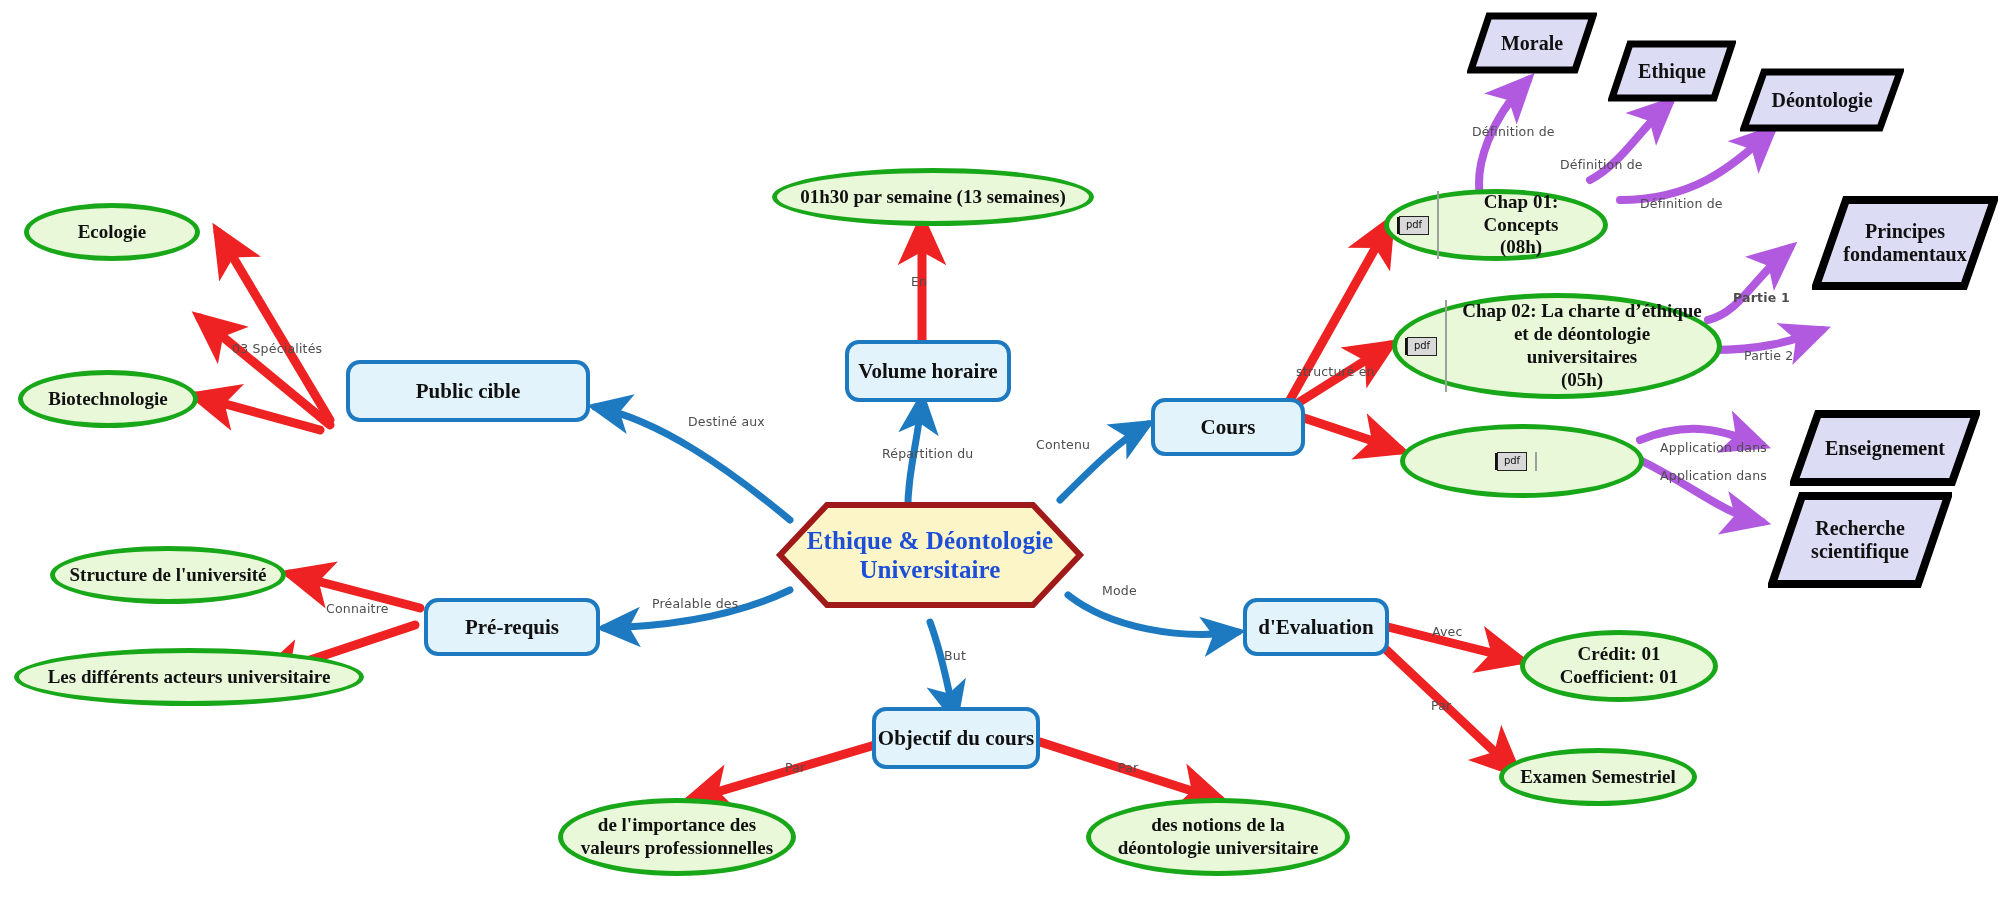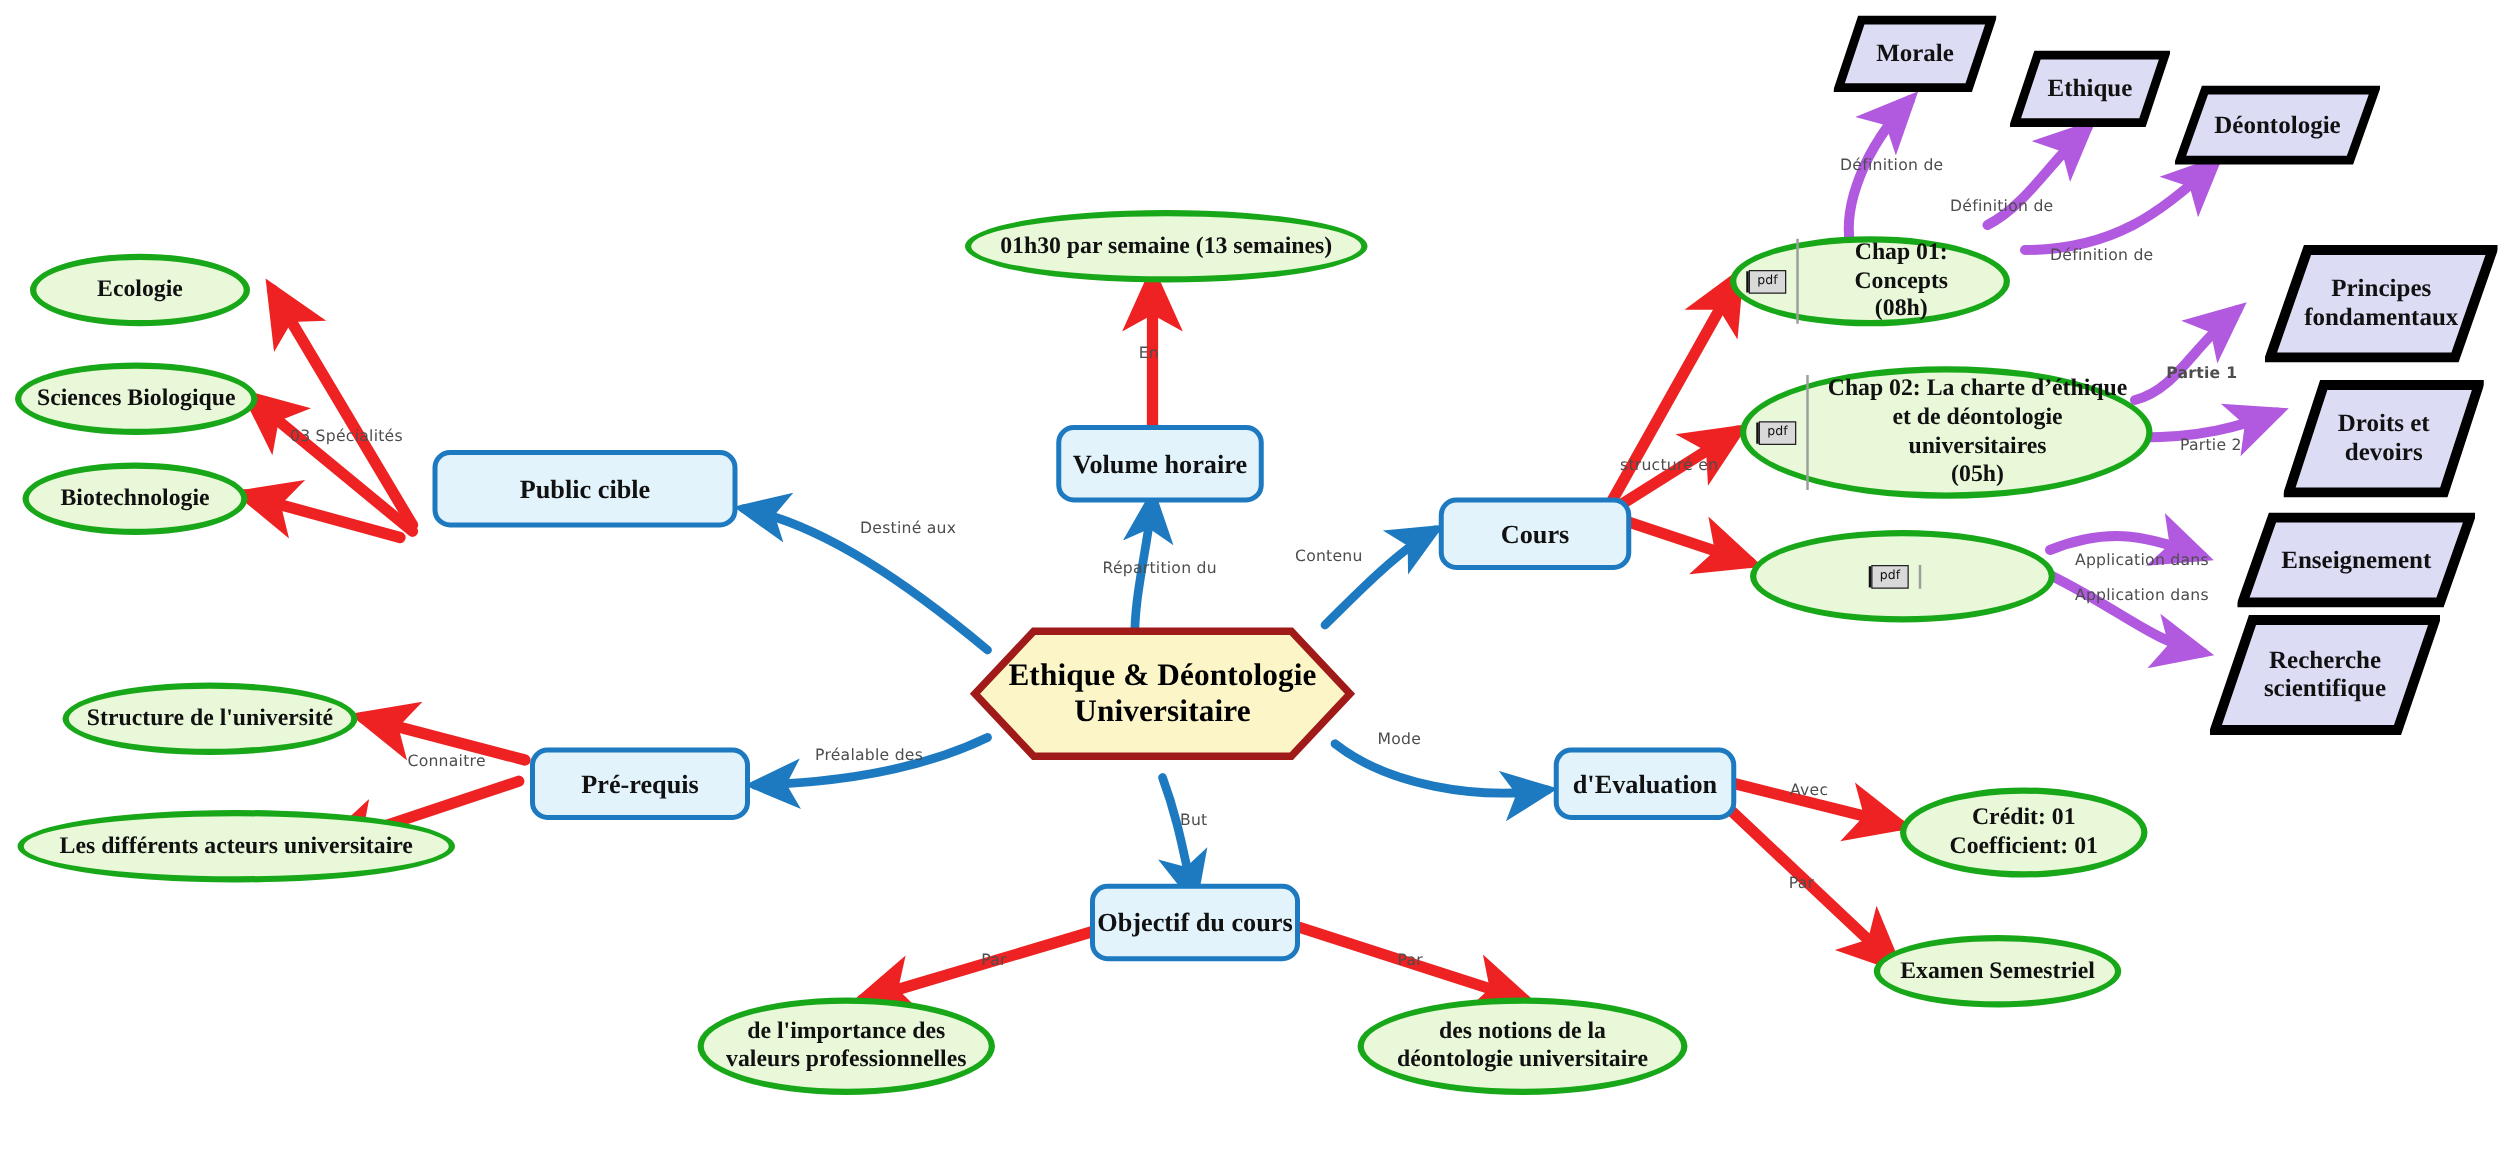--- a/index.html
+++ b/index.html
@@ -7,21 +7,21 @@
   #canvas{position:relative;width:1999px;height:922px;background:#fff;}
   svg.layer{position:absolute;left:0;top:0;width:1999px;height:922px;pointer-events:none;}
 
   .node{position:absolute;display:flex;align-items:center;justify-content:center;text-align:center;box-sizing:border-box;}
 
   
   .hexwrap{position:absolute;}
   .hexwrap .hextext{
     position:absolute;left:0;top:0;width:100%;height:100%;
     display:flex;align-items:center;justify-content:center;text-align:center;
-    font-family:"Liberation Serif",serif;font-weight:bold;font-size:25px;color:#000000;
+    font-family:"Liberation Serif",serif;font-weight:bold;font-size:25px;color:#1d4ed8;
     line-height:1.16;letter-spacing:.1px;
   }
 
   
   .rbox{
     border:4px solid #1d7ac0;border-radius:14px;background:#e3f3fc;
     font-family:"Liberation Serif",serif;font-weight:bold;font-size:21px;color:#111;
     line-height:1.15;
   }
 
@@ -156,23 +156,20 @@
   </div>
 
   <div class="node rbox" style="left:872px;top:707px;width:168px;height:62px;">
     <span>Objectif du cours</span>
   </div>
 
   <div class="node ell" style="left:24px;top:203px;width:176px;height:58px;">
     <span>Ecologie</span>
   </div>
 
-  <div class="node ell" style="left:12px;top:290px;width:194px;height:58px;">
-    <span>Sciences Biologique</span>
-  </div>
 
   <div class="node ell" style="left:18px;top:370px;width:180px;height:58px;">
     <span>Biotechnologie</span>
   </div>
 
   <div class="node ell" style="left:50px;top:546px;width:236px;height:58px;">
     <span>Structure de l'université</span>
   </div>
 
   <div class="node ell" style="left:14px;top:648px;width:350px;height:58px;">
@@ -264,31 +261,20 @@
       <polygon points="34,4 182,4 152,90 4,90" fill="#dcdcf5" stroke="#000" stroke-width="8" stroke-linejoin="miter"></polygon>
     </svg>
     <div class="ptext">
       <div>
         <div>Principes</div>
         <div>fondamentaux</div>
       </div>
     </div>
   </div>
 
-  <div class="para" style="left:1827px;top:304px;width:160px;height:94px;">
-    <svg width="160" height="94" viewBox="0 0 160 94">
-      <polygon points="32,4 156,4 128,90 4,90" fill="#dcdcf5" stroke="#000" stroke-width="8" stroke-linejoin="miter"></polygon>
-    </svg>
-    <div class="ptext">
-      <div>
-        <div>Droits et</div>
-        <div>devoirs</div>
-      </div>
-    </div>
-  </div>
 
   <div class="para" style="left:1790px;top:410px;width:190px;height:76px;">
     <svg width="190" height="76" viewBox="0 0 190 76">
       <polygon points="28,4 186,4 162,72 4,72" fill="#dcdcf5" stroke="#000" stroke-width="8" stroke-linejoin="miter"></polygon>
     </svg>
     <div class="ptext">Enseignement</div>
   </div>
 
   <div class="para" style="left:1768px;top:492px;width:184px;height:96px;">
     <svg width="184" height="96" viewBox="0 0 184 96">

